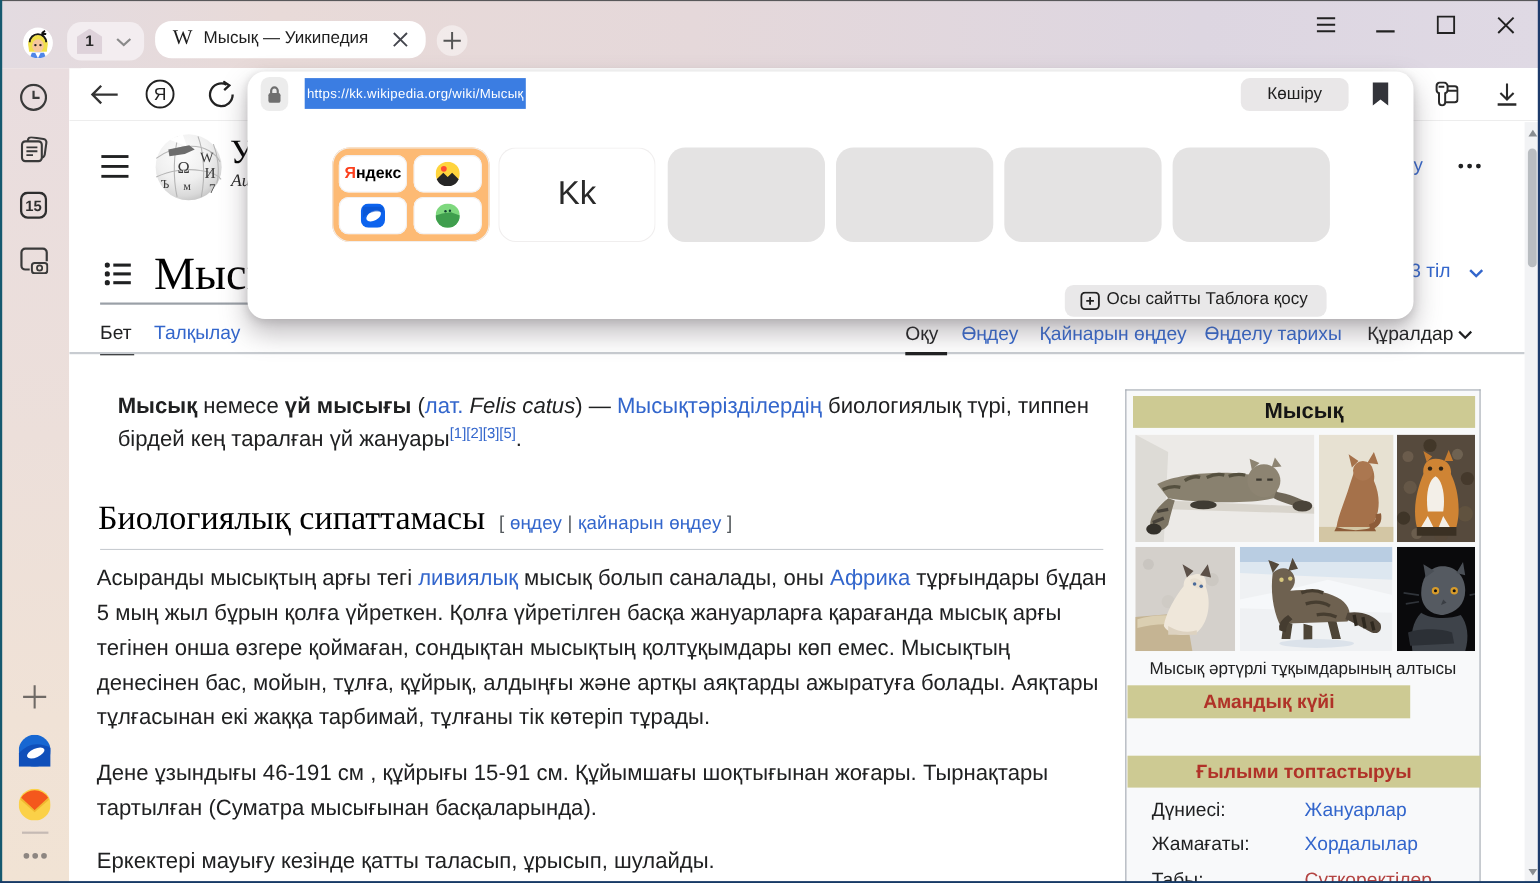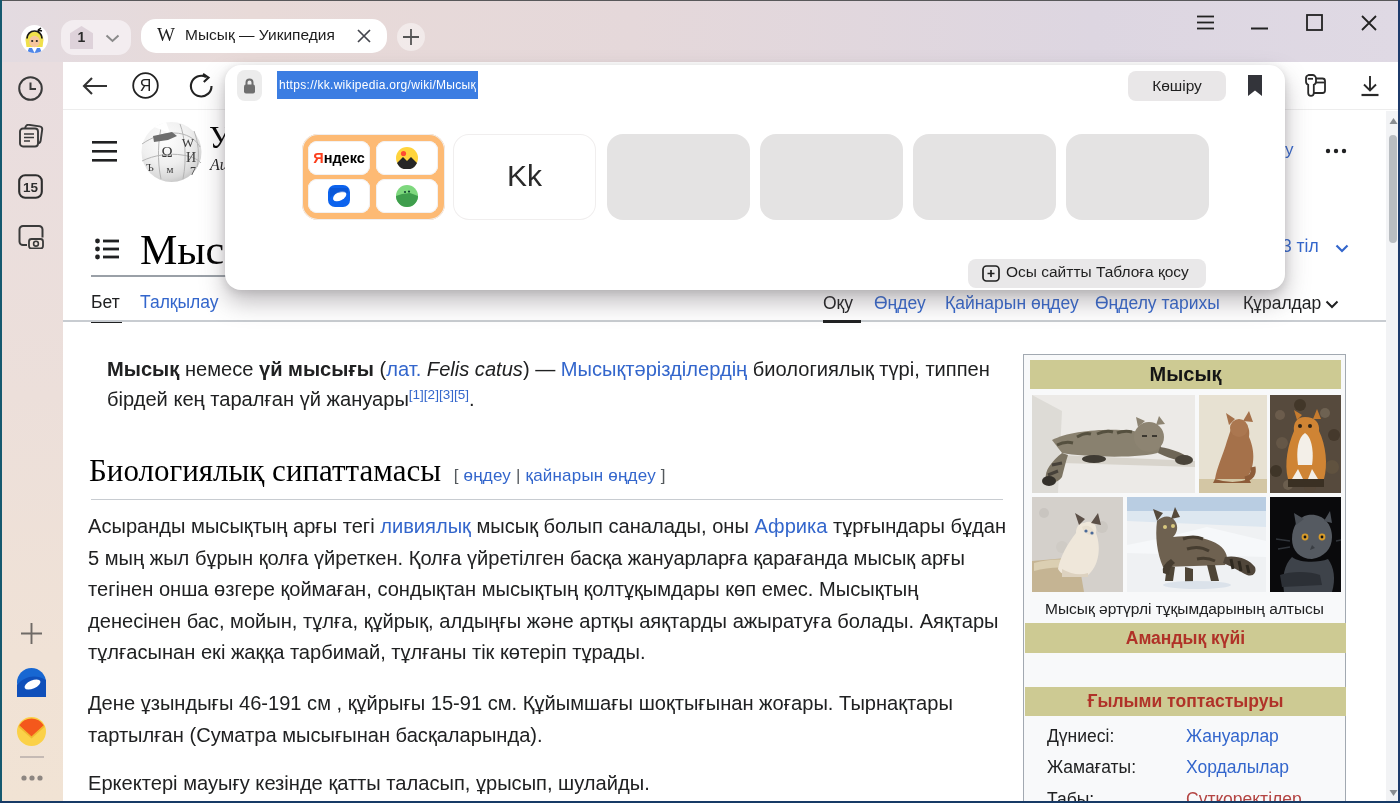--- a/index.html
+++ b/index.html
@@ -270,21 +270,21 @@
         <circle cx="35" cy="40" r="1.4" fill="#111"></circle>
           <circle cx="52" cy="40" r="1.4" fill="#111"></circle>
         <path d="M42 48 l3 3 l-5 2 z" fill="#3a3e44"></path>
         <path d="M20 44 l-14 -2 M20 50 l-12 2 M66 44 l5 -1" stroke="#30343a" stroke-width="1.5"></path>
         <path d="M22 60 C30 66 48 66 58 62 C64 70 66 82 62 95 L14 95 C12 80 14 68 22 60 Z" fill="#3e434a"></path>
         <path d="M10 78 C20 74 40 74 50 78 L52 88 L12 90 Z" fill="#2c3036"></path>
       </svg>
     </div>
   </div>
   <div class="abs" style="left:0; top:245px; width:100%; text-align:center; font-size:15.5px; color:#202122;">Мысық әртүрлі тұқымдарының алтысы</div>
-  <div class="abs tanband redhead" style="left:1px; top:268px; width:321px; height:30px; line-height:30px;">Амандық күйі</div>
+  <div class="abs tanband redhead" style="left:1px; top:268px; width:257px; height:30px; line-height:30px;">Амандық күйі</div>
   <div class="abs tanband redhead" style="left:1px; top:332px; width:321px; height:29px; line-height:29px;">Ғылыми топтастыруы</div>
   <div class="abs" style="left:23px; top:371px; font-size:17.5px; color:#202122;">Дүниесі:</div>
   <div class="abs blue" style="left:162px; top:371px; font-size:17.5px;">Жануарлар</div>
   <div class="abs" style="left:23px; top:402px; font-size:17.5px; color:#202122;">Жамағаты:</div>
   <div class="abs blue" style="left:162px; top:402px; font-size:17.5px;">Хордалылар</div>
   <div class="abs" style="left:23px; top:434px; font-size:17.5px; color:#202122;">Табы:</div>
   <div class="abs" style="left:162px; top:434px; font-size:17.5px; color:#b34442;">Сүтқоректілер</div>
 </div>
 
 <div class="abs" id="scrolltrack"></div>

